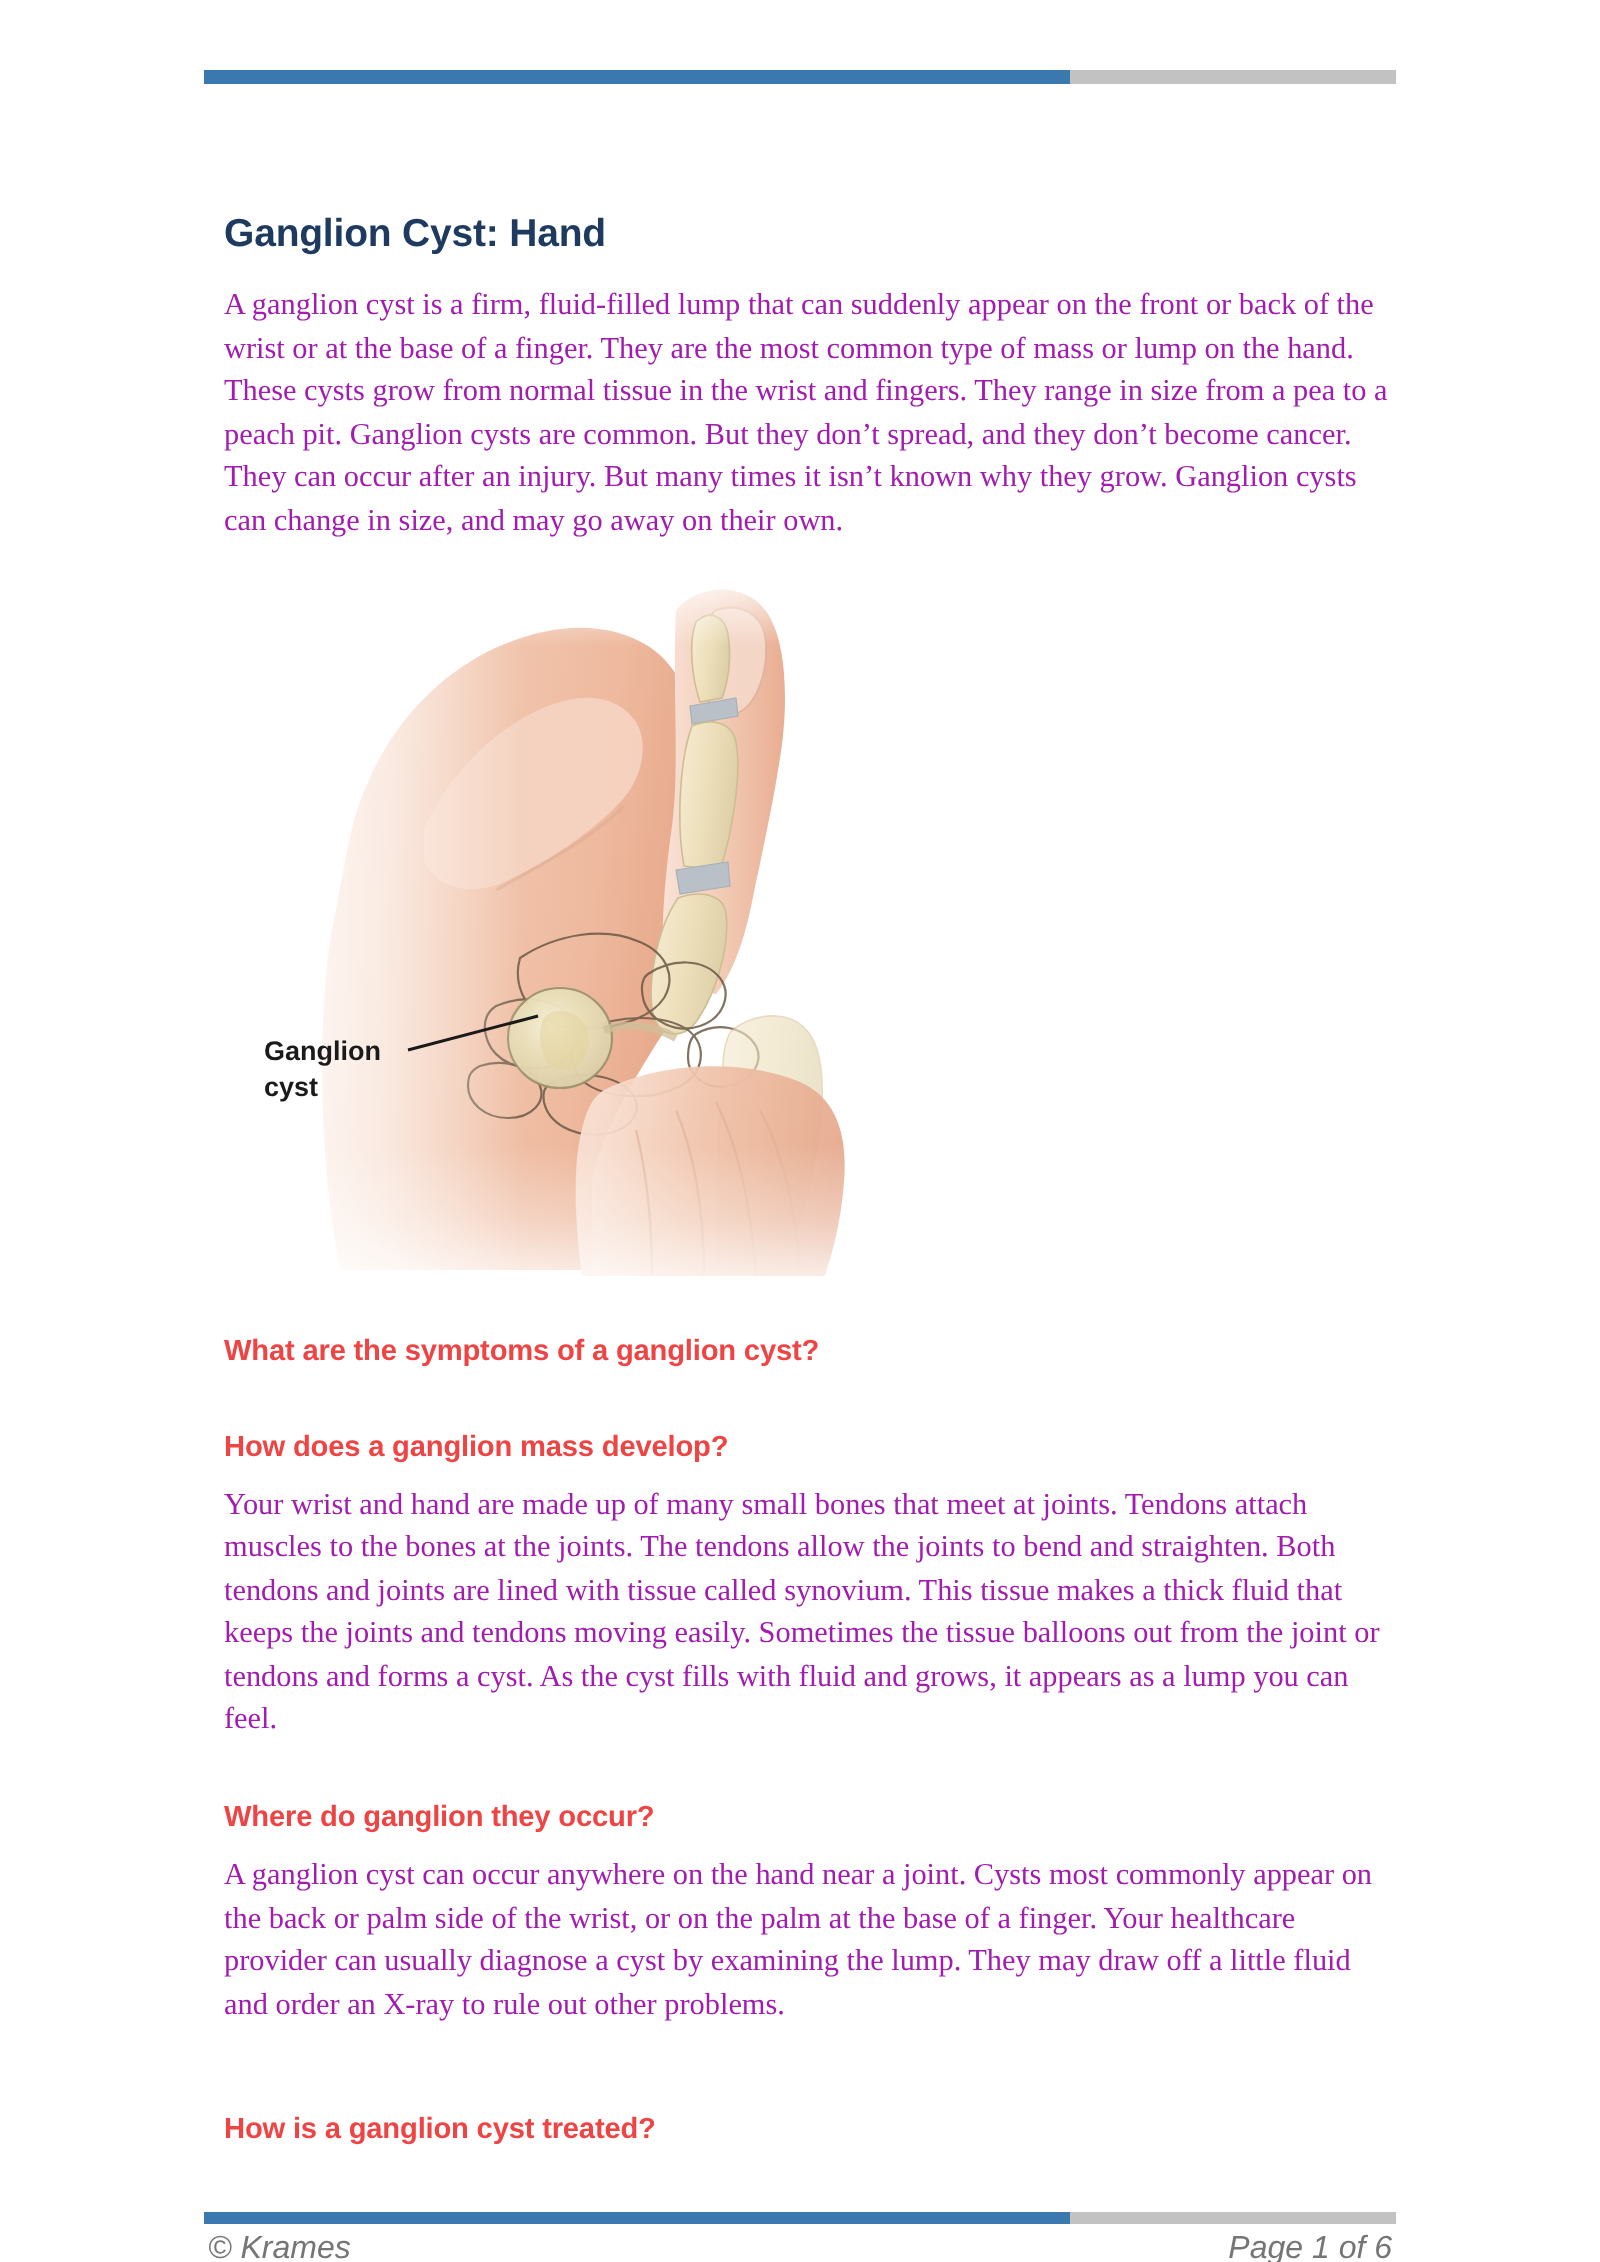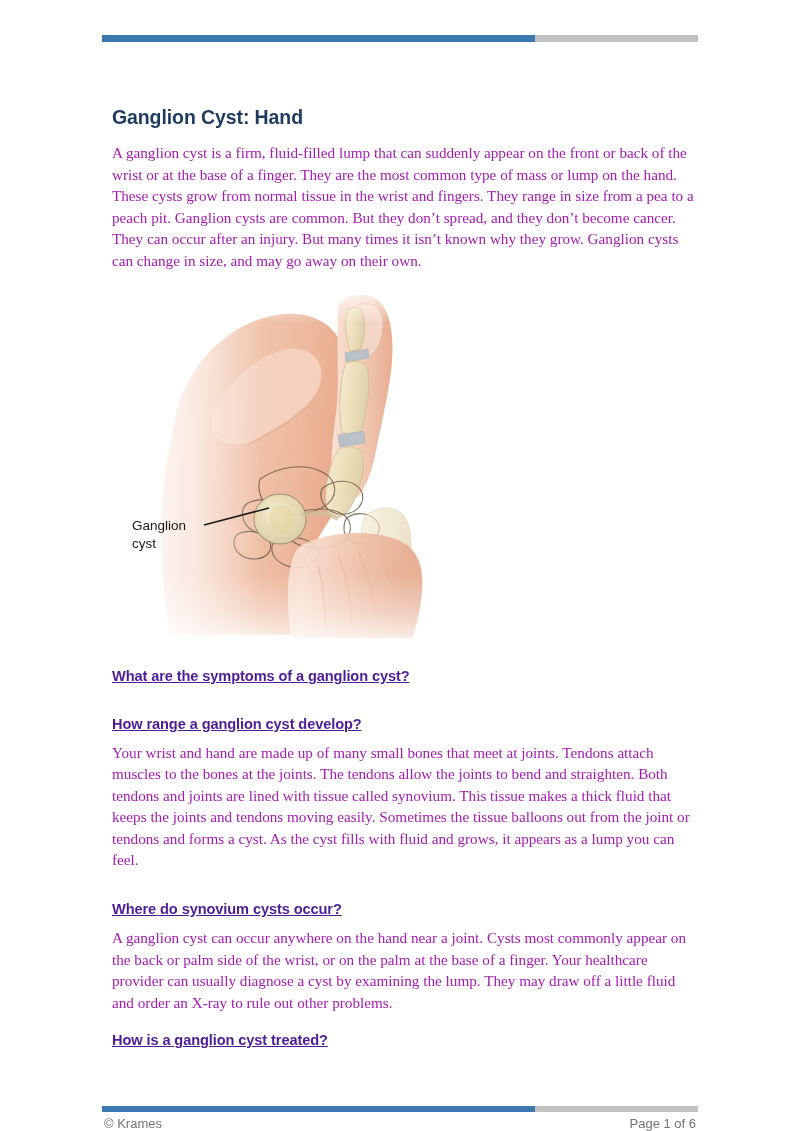--- a/index.html
+++ b/index.html
@@ -61,57 +61,58 @@
     color: #1e3a5f;
     margin: 0 0 13px 0;
     letter-spacing: -0.1px;
     line-height: 1.2;
   }
 
   h2.section-heading {
     font-family: "Liberation Sans", "DejaVu Sans", sans-serif;
     font-size: 14.6px;
     font-weight: bold;
-    color: #4c1d95;
+    color: #ef4444;
     margin: 0 0 9px 0;
     letter-spacing: -0.1px;
     line-height: 1.25;
-    text-decoration: underline;
   }
 
   p.body-text {
     font-family: "Liberation Serif", "DejaVu Serif", serif;
     font-size: 15.2px;
     line-height: 1.415;
     color: #a21caf;
     margin: 0;
     text-align: left;
   }
 
   .section { margin-top: 29px; }
-  .section.last  { margin-top: 18px; }
+  .section.last  { margin-top: 43px; }
 
   
   .figure {
     position: relative;
     width: 586px;
     height: 355px;
     margin-top: 12px;
+    font-weight: bold;
   }
   .figure svg { display: block; }
 
   
   .footer {
     position: absolute;
     left: 102px;
     top: 1100px;
     width: 596px;
     height: 16px;
     font-family: "Liberation Sans", "DejaVu Sans", sans-serif;
-    font-size: 13px;
+    font-style: italic;
+    font-size: 16px;
     color: #757575;
     text-align: right;
   }
   .footer .left  { position: absolute; left: 2px;  top: 0; }
   .footer .right { position: absolute; right: 2px; top: 0; }
 </style>
 </head>
 <body>
 
 <div class="page">
@@ -263,26 +264,26 @@
         <text x="20" y="247" font-family="Liberation Sans, DejaVu Sans, sans-serif" font-size="13.5" fill="#1a1a1a">Ganglion</text>
         <text x="20" y="265" font-family="Liberation Sans, DejaVu Sans, sans-serif" font-size="13.5" fill="#1a1a1a">cyst</text>
       </svg>
     </div>
 
     <div class="section">
       <h2 class="section-heading">What are the symptoms of a ganglion cyst?</h2>
     </div>
 
     <div class="section">
-      <h2 class="section-heading">How range a ganglion cyst develop?</h2>
+      <h2 class="section-heading">How does a ganglion mass develop?</h2>
       <p class="body-text">Your wrist and hand are made up of many small bones that meet at joints. Tendons attach muscles to the bones at the joints. The tendons allow the joints to bend and straighten. Both tendons and joints are lined with tissue called synovium. This tissue makes a thick fluid that keeps the joints and tendons moving easily. Sometimes the tissue balloons out from the joint or tendons and forms a cyst. As the cyst fills with fluid and grows, it appears as a lump you can feel.</p>
     </div>
 
     <div class="section">
-      <h2 class="section-heading">Where do synovium cysts occur?</h2>
+      <h2 class="section-heading">Where do ganglion they occur?</h2>
       <p class="body-text">A ganglion cyst can occur anywhere on the hand near a joint. Cysts most commonly appear on the back or palm side of the wrist, or on the palm at the base of a finger. Your healthcare provider can usually diagnose a cyst by examining the lump. They may draw off a little fluid and order an X-ray to rule out other problems.</p>
     </div>
 
     <div class="section last">
       <h2 class="section-heading">How is a ganglion cyst treated?</h2>
     </div>
 
   </div>
 
   <div class="rule rule-bottom">

